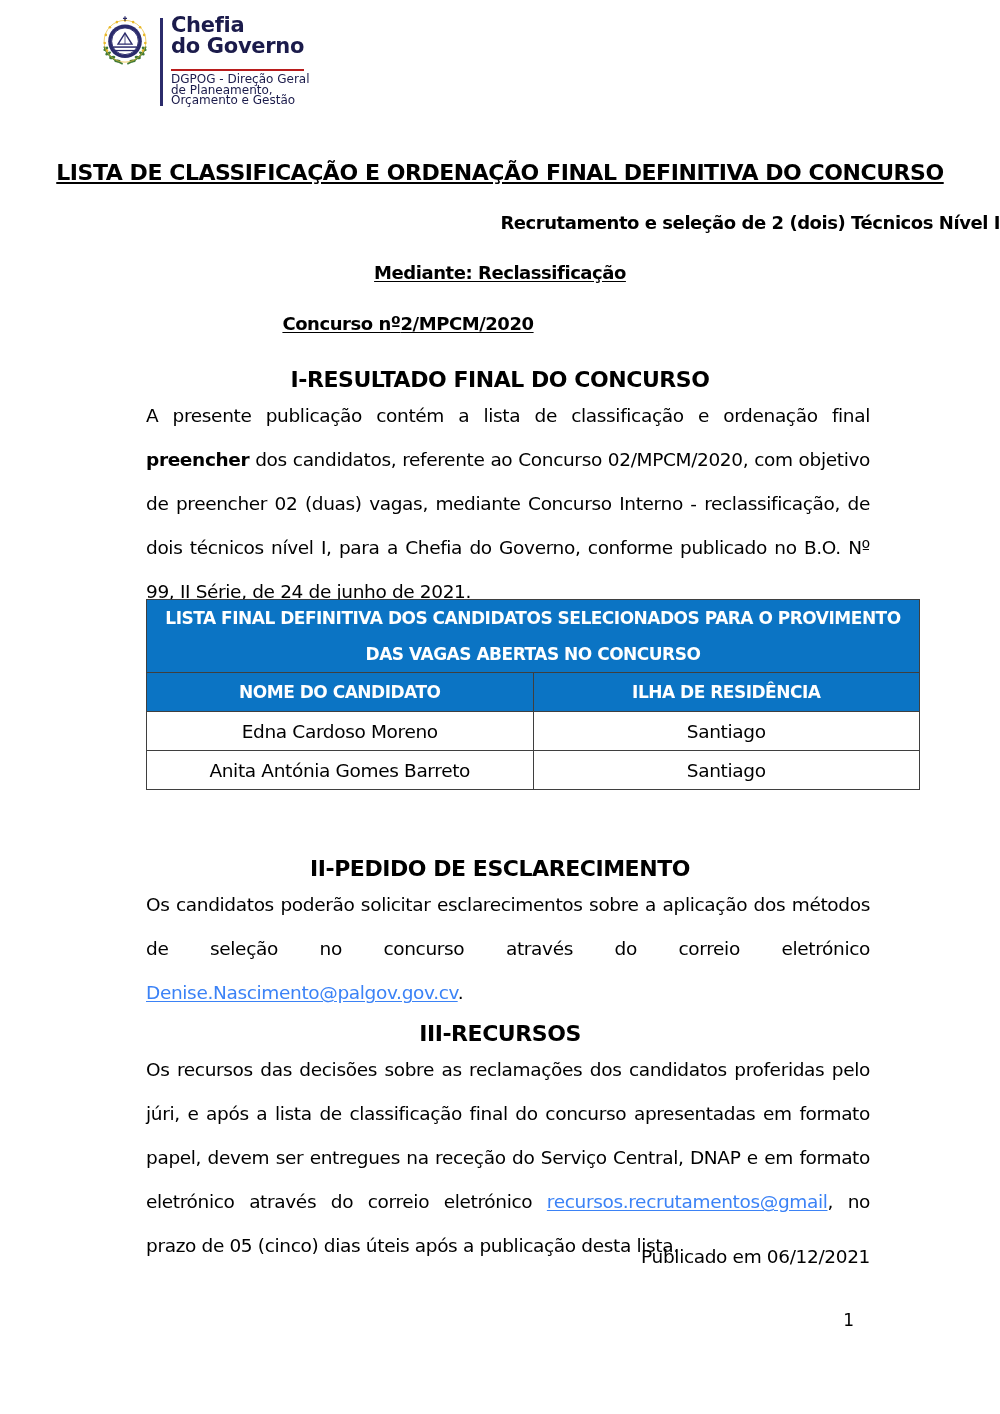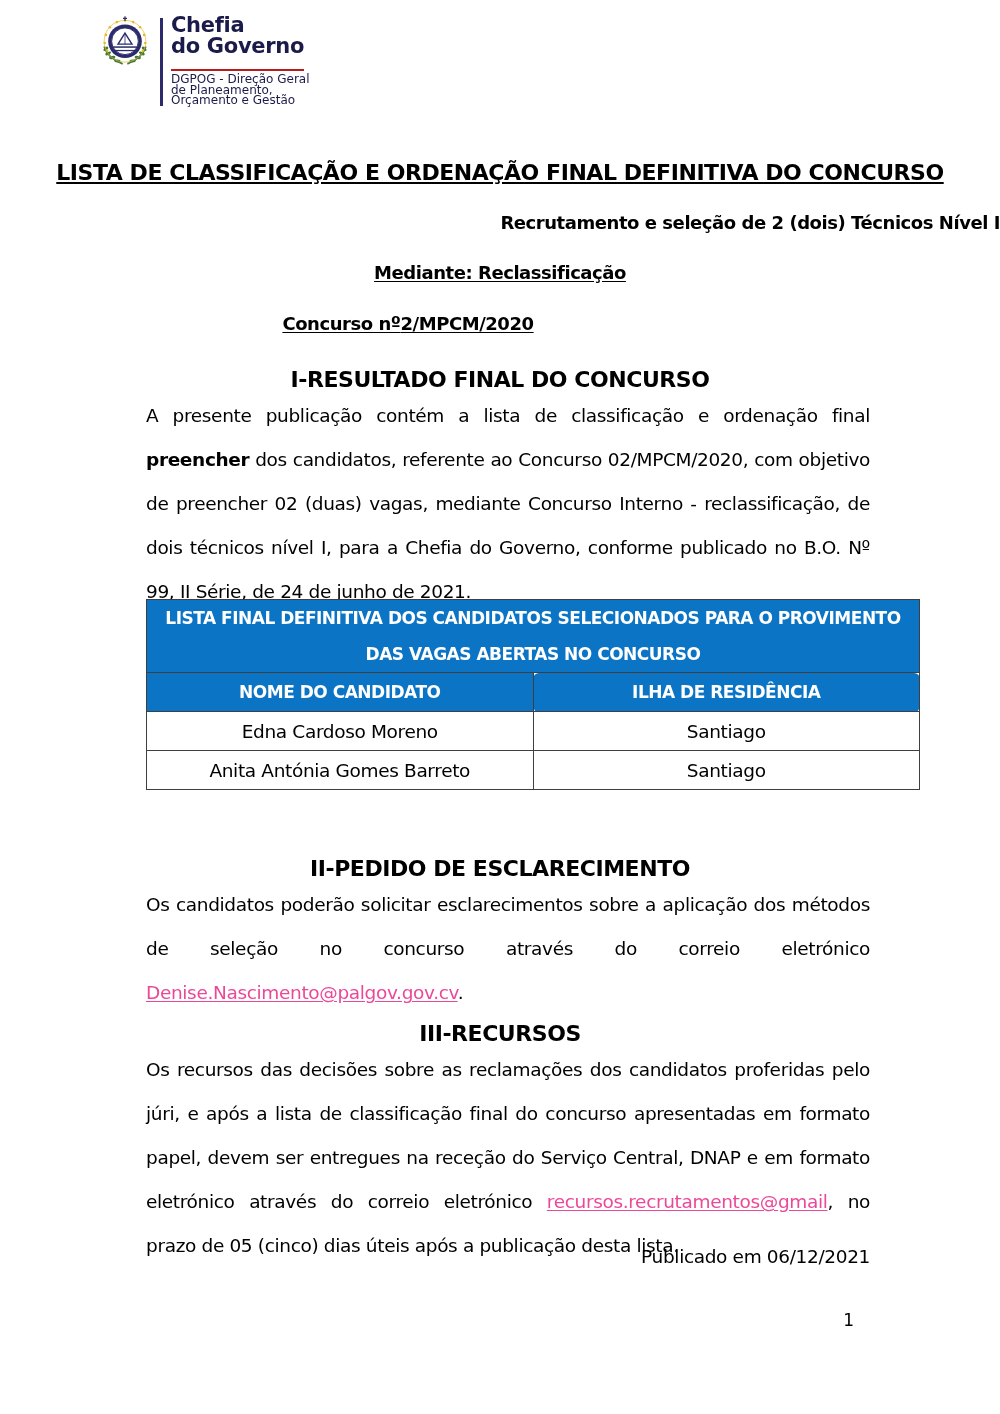--- a/index.html
+++ b/index.html
@@ -95,21 +95,21 @@
   .para {
     font-size: 18.5px;
     line-height: 44px;
     text-align: justify;
     text-justify: inter-word;
     font-family: "DejaVu Sans", sans-serif;
     letter-spacing: -0.35px;
   }
   .para b { font-weight: bold; }
   .lnk {
-    color: #ec4899;
+    color: #3b82f6;
     text-decoration: underline;
     text-underline-offset: 2px;
   }
 
   
   .tbl {
     border-collapse: collapse;
     table-layout: fixed;
     width: 774px;
   }
@@ -239,21 +239,21 @@
     <span>A presente publicação contém a lista de classificação e ordenação final </span><b>preencher</b><span> dos candidatos, referente ao Concurso 02/MPCM/2020, com objetivo de preencher 02 (duas) vagas, mediante Concurso Interno - reclassificação, de dois técnicos nível I, para a Chefia do Governo, conforme publicado no B.O. Nº 99, II Série, de 24 de junho de 2021.</span>
   </div>
 
   <table class="tbl" style="position:absolute; left:146px; top:599px;">
     <tbody>
       <tr>
         <td class="th-blue th-title" colspan="2">LISTA FINAL DEFINITIVA DOS CANDIDATOS  SELECIONADOS PARA O PROVIMENTO DAS VAGAS ABERTAS NO CONCURSO</td>
       </tr>
       <tr>
         <td class="th-blue th-col" style="width:455px;text-align:center;">NOME DO CANDIDATO</td>
-        <td class="th-blue th-col" style="width:319px;border-radius:6px;">ILHA DE RESIDÊNCIA</td>
+        <td class="th-blue th-col" style="width:319px;">ILHA DE RESIDÊNCIA</td>
       </tr>
       <tr>
         <td class="td-cell">Edna Cardoso Moreno</td>
         <td class="td-cell">Santiago</td>
       </tr>
       <tr>
         <td class="td-cell">Anita Antónia Gomes Barreto</td>
         <td class="td-cell">Santiago</td>
       </tr>
     </tbody>

